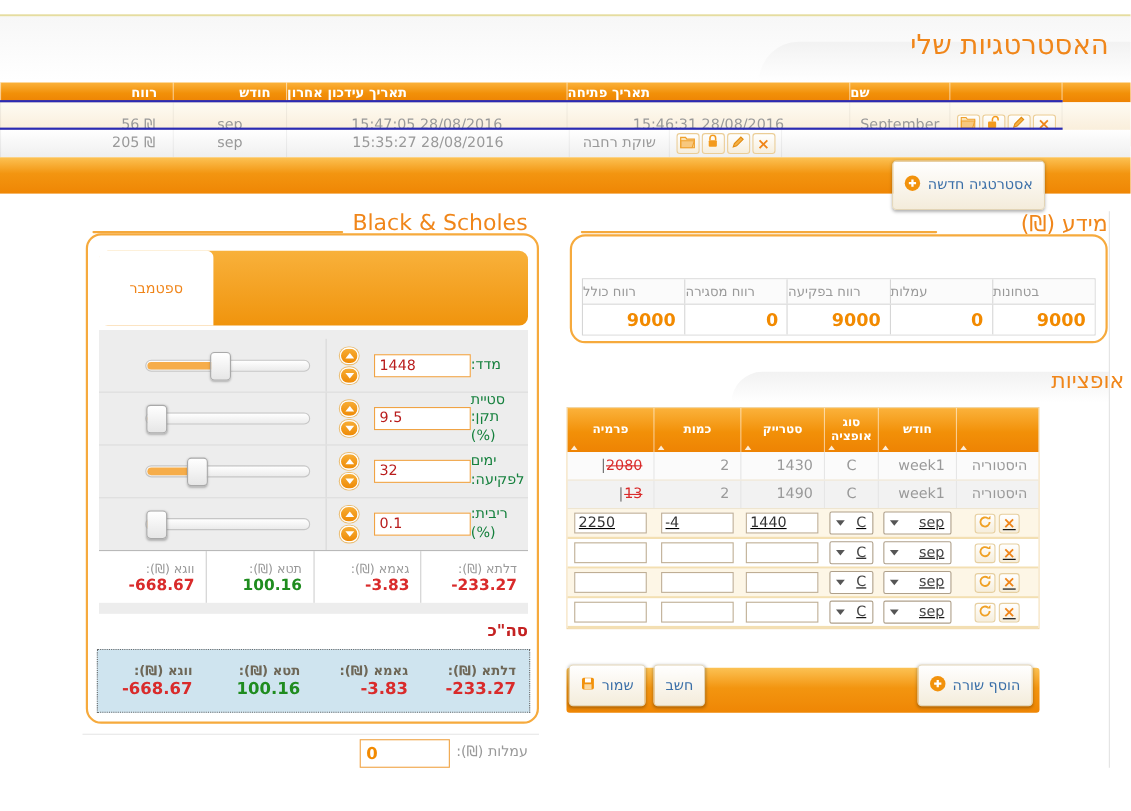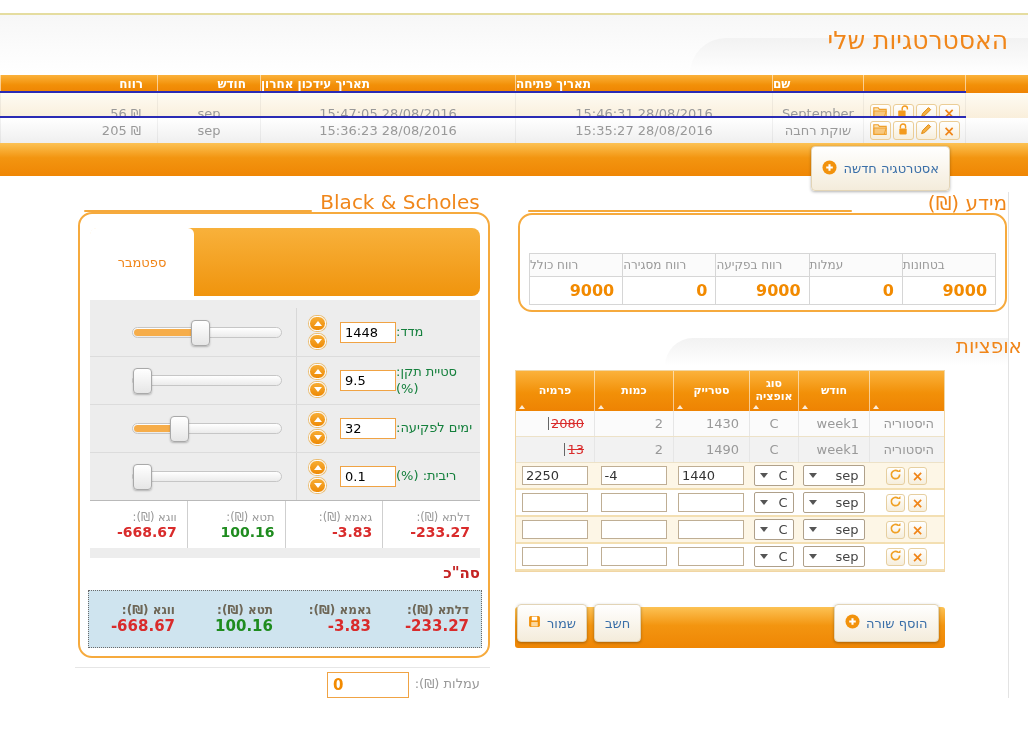--- a/index.html
+++ b/index.html
@@ -57,21 +57,21 @@
     background:linear-gradient(#ffffff,#EBEBEB); direction:ltr; cursor:pointer; }
   .slider-fill { position:absolute; left:1px; top:1px; bottom:1px; background:#F6AD4A; border-radius:5px 0 0 5px; }
   .slider-thumb { position:absolute; top:-8px; width:19px; height:26px; background:linear-gradient(#ffffff,#E6E6E6);
     border:1px solid #A9A9A9; border-radius:4px; box-shadow:0 1px 2px rgba(0,0,0,.25); cursor:grab; }
   .vsep { width:1px; align-self:stretch; background:#D8D8D8; margin:0 12px 0 14px; }
   .spin-stack { display:flex; flex-direction:column; gap:3px; margin-right:14px; }
   .spin-btn { width:17px; height:15px; border-radius:8px; background:linear-gradient(#F7AD35,#EE8A05);
     border:1px solid #fff; box-shadow:0 0 0 1px #EBBE74; display:flex; align-items:center; justify-content:center; cursor:pointer; }
   .tri-up { width:0; height:0; border-left:4px solid transparent; border-right:4px solid transparent; border-bottom:5px solid #fff; }
   .tri-down { width:0; height:0; border-left:4px solid transparent; border-right:4px solid transparent; border-top:5px solid #fff; }
-  .param-input { width:56px; height:21px; border:1px solid #F0A344; background:#fff; color:#000000; font-size:13px;
+  .param-input { width:88px; height:21px; border:1px solid #F0A344; background:#fff; color:#b91c1c; font-size:13px;
     padding:0 4px; font-family:inherit; }
   .param-label { flex:1; direction:rtl; text-align:left; padding-right:0; color:#15803d; font-size:13px; line-height:1.25; }
   .greeks-row { height:48px; display:flex; direction:ltr; background:#fff; border-top:1px solid #B9B9B9; }
   .greek-cell { flex:1; display:flex; flex-direction:column; justify-content:center; align-items:flex-end;
     padding-right:10px; border-left:1px solid #CFCFCF; }
   .greek-cell:first-child { border-left:none; }
   .greek-label { font-size:11.5px; color:#999; direction:rtl; }
   .greek-value { font-size:14px; font-weight:bold; direction:ltr; }
   .neg { color:#D92B2B; } .pos { color:#1F8C1F; }
   .bs-total-label { position:absolute; right:8px; top:350px; color:#C42222; font-weight:bold; font-size:15px; }
@@ -106,21 +106,21 @@
   .cw-premium{width:78px;} .cw-qty{width:79px;} .cw-strike{width:76px;} .cw-type{width:49px;} .cw-month{width:71px;} .cw-label{width:75px;}
   .opt-row { display:flex; height:26px; font-size:13px; color:#999; border-bottom:1px solid #EDE2C8; }
   .opt-row.alt { background:#F2F2F2; } .opt-row:not(.alt){ background:#FBFBFB; }
   .opt-cell { display:flex; align-items:center; justify-content:flex-end; padding-right:10px; border-left:1px solid #E6E6E6; }
   .opt-cell:first-child { border-left:none; }
   .opt-cell.center { justify-content:center; padding-right:0; }
   .caret { display:inline-block; width:1px; height:13px; background:#666; margin-right:2px; }
   .strike-red { color:#D92B2B; text-decoration:line-through; direction:ltr; }
   .opt-erow { display:flex; align-items:center; height:27px; border-bottom:2px solid #F3DFB2; }
   .opt-erow.alt { background:#FDF6E6; } .opt-erow:not(.alt){ background:#FFFFFF; }
-  .ecell { display:flex; align-items:center; justify-content:center; }
+  .ecell { display:flex; align-items:center; justify-content:center;text-decoration:underline; }
   .edit-input { width:66px; height:19px; border:1px solid #BFAE94; background:#fff; color:#333; font-size:13px;
     padding:0 3px; direction:ltr; font-family:inherit; }
   .fake-select { height:21px; background:#fff; border:1px solid #AFA08A; border-radius:2px; display:flex; direction:ltr;
     align-items:center; justify-content:space-between; padding:0 5px; font-size:13px; color:#444; cursor:pointer; }
   .sel-type { width:40px; } .sel-month { width:62px; }
   .dd-tri { width:0; height:0; border-left:4px solid transparent; border-right:4px solid transparent; border-top:5px solid #555; }
   .mini-btn { width:19px; height:18px; background:linear-gradient(#ffffff,#F6EEDC); border:1px solid #E6CFA0;
     border-radius:3px; display:flex; align-items:center; justify-content:center; cursor:pointer; }
   .opt-toolbar { position:absolute; left:515px; top:607px; width:430px; height:41px; border-radius:3px;
     background:linear-gradient(#FCC254,#F39510 45%,#EF8604); }
@@ -190,23 +190,20 @@
       </div>
     </div>
     <div class="sr-cell c-gap"></div>
   </div>
 
   <div class="strat-row row2">
     <div class="sr-cell c-profit t-right" style="padding-right:16px;">
         <span dir="ltr">205 ₪</span>
       </div>
     <div class="sr-cell c-month t-center">sep</div>
-    <div class="sr-cell c-update t-center">
-        <span dir="ltr">15:36:23 28/08/2016</span>
-      </div>
     <div class="sr-cell c-open t-center">
         <span dir="ltr">15:35:27 28/08/2016</span>
       </div>
     <div class="sr-cell c-name t-center">שוקת רחבה</div>
     <div class="sr-cell c-icons">
       <div class="icon-strip">
         <div class="icon-btn">
             <span><svg width="14" height="12" viewBox="0 0 14 12">
                 <path d="M.8 1.8h4.4l1.2 1.6h6.8v8H.8z" fill="#FBE3B5" stroke="#EFA02C" stroke-width="1.1"></path>
                 <path d="M1 5h12.2l-2 6.3H1z" fill="#F8C87E" stroke="#EFA02C" stroke-width="1"></path>

